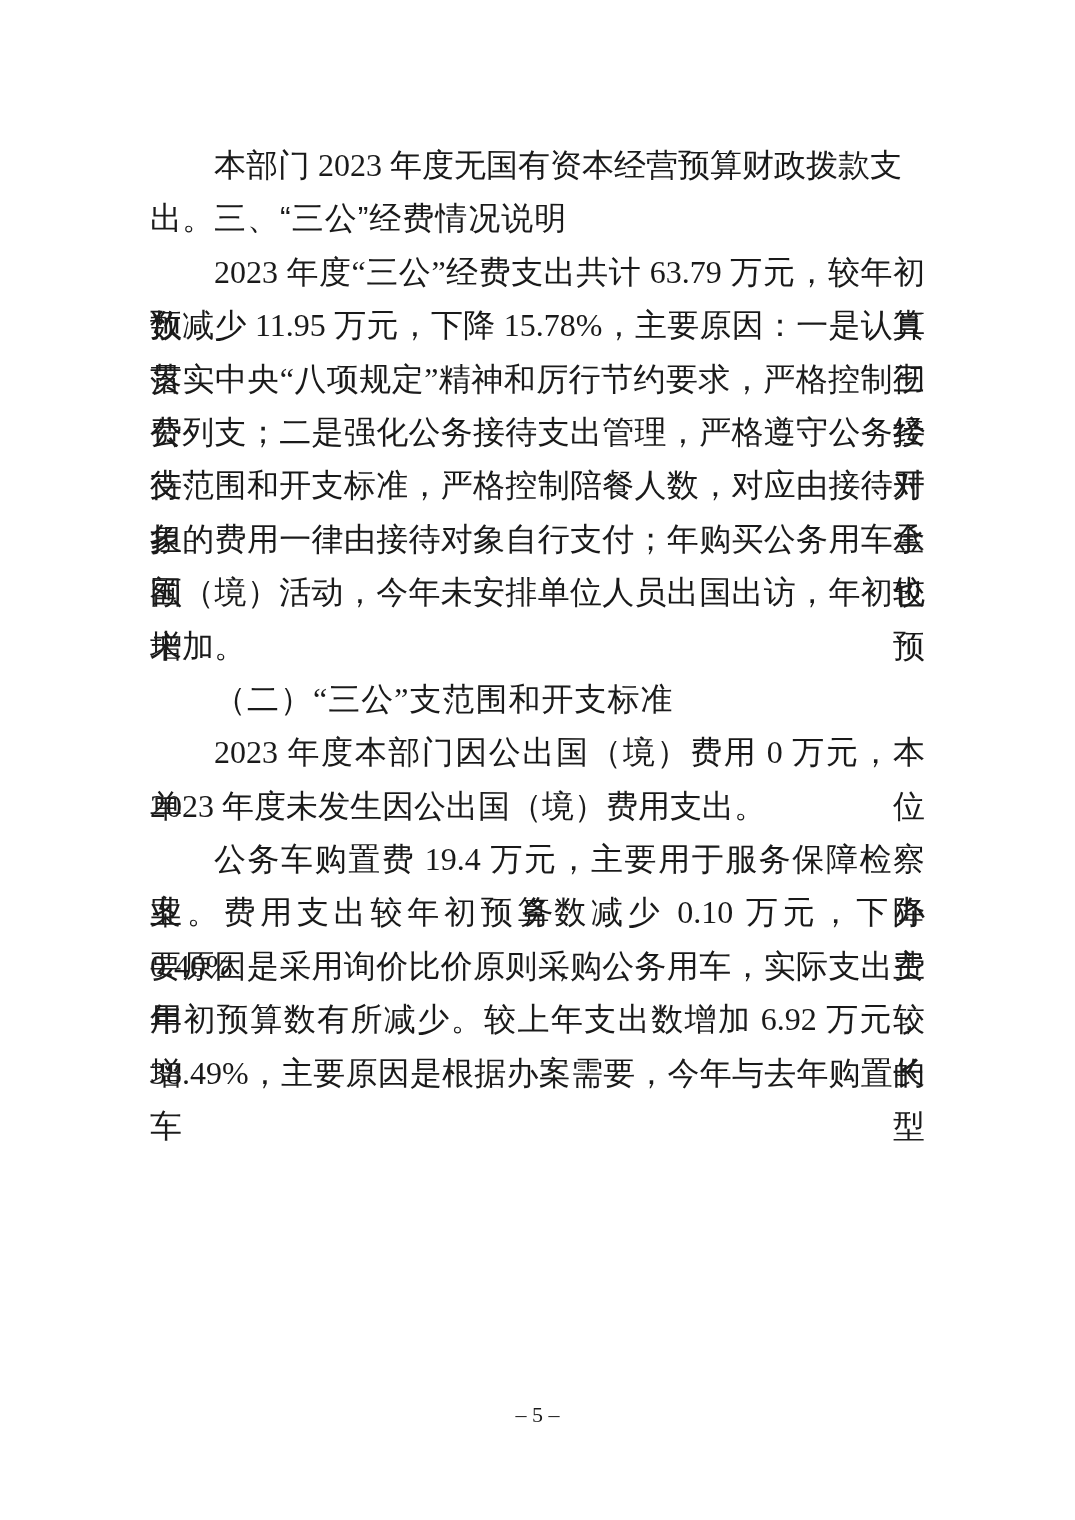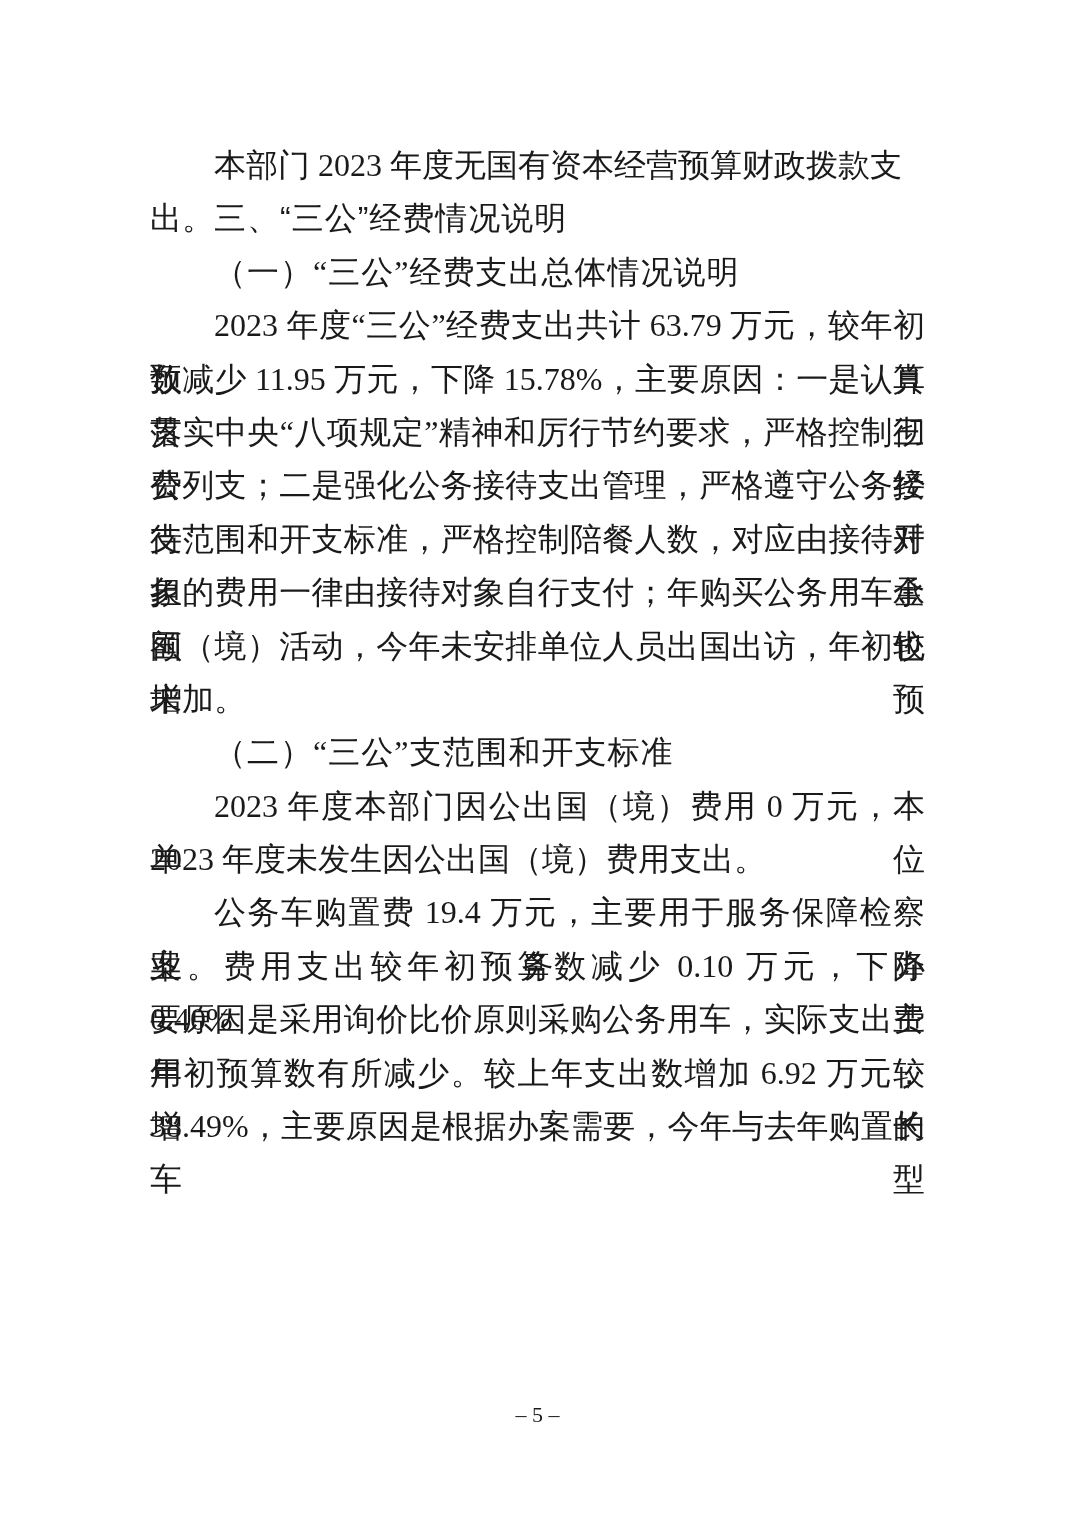--- a/index.html
+++ b/index.html
@@ -58,21 +58,20 @@
     font-family: "Liberation Serif", serif;
   }
 </style>
 </head>
 <body>
 
 <div class="page">
   <div class="content">
     <div class="line indent">本部门 2023 年度无国有资本经营预算财政拨款支出。</div>
     <div class="line h1 indent">三、“三公”经费情况说明</div>
-    <div class="line h2 indent">（一）“三公”经费支出总体情况说明</div>
     <div class="line indent just">2023 年度“三公”经费支出共计 63.79 万元，较年初预算</div>
     <div class="line just">数减少 11.95 万元，下降 15.78%，主要原因：一是认真贯彻</div>
     <div class="line just">落实中央“八项规定”精神和厉行节约要求，严格控制三公经</div>
     <div class="line just">费列支；二是强化公务接待支出管理，严格遵守公务接待开</div>
     <div class="line just">支范围和开支标准，严格控制陪餐人数，对应由接待对象承</div>
     <div class="line just">担的费用一律由接待对象自行支付；年购买公务用车金额较</div>
     <div class="line just">国（境）活动，今年未安排单位人员出国出访，年初也未预</div>
     <div class="line">增加。</div>
     <div class="line h2 indent">（二）“三公”支范围和开支标准</div>
     <div class="line indent just">2023 年度本部门因公出国（境）费用 0 万元，本单位</div>

